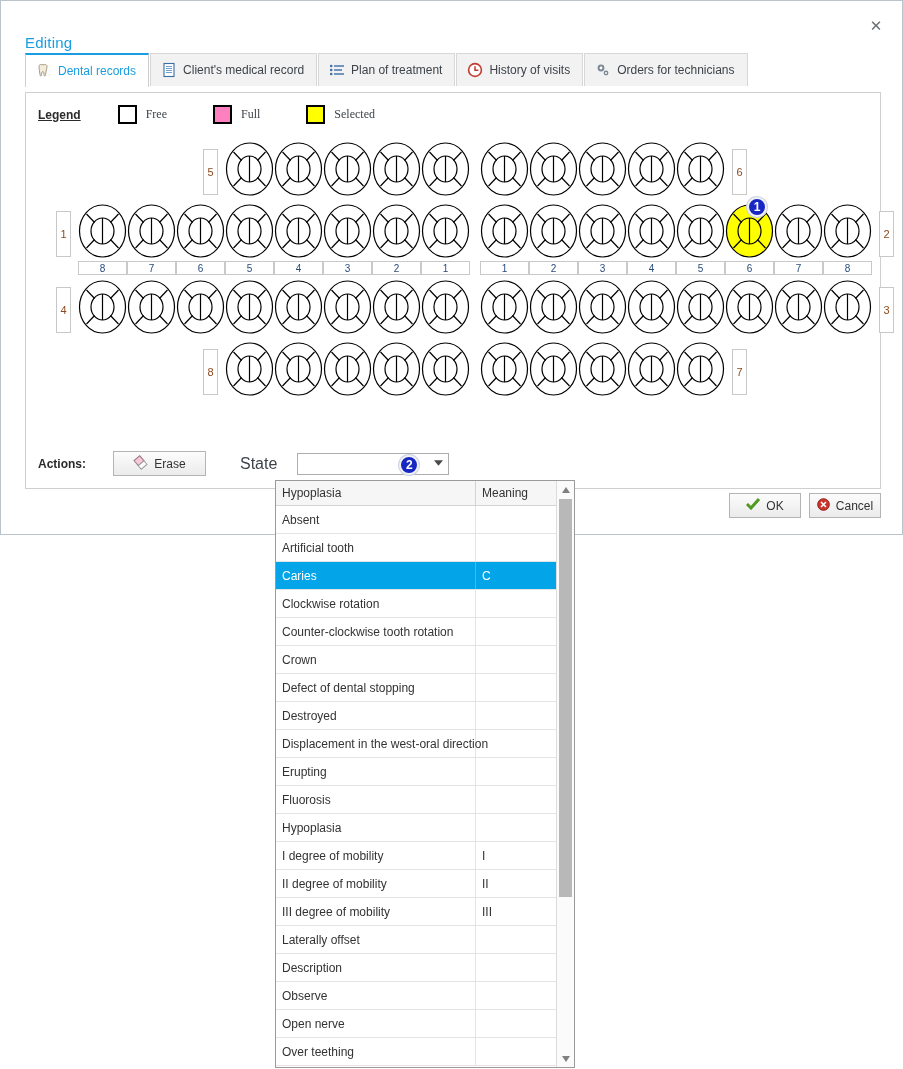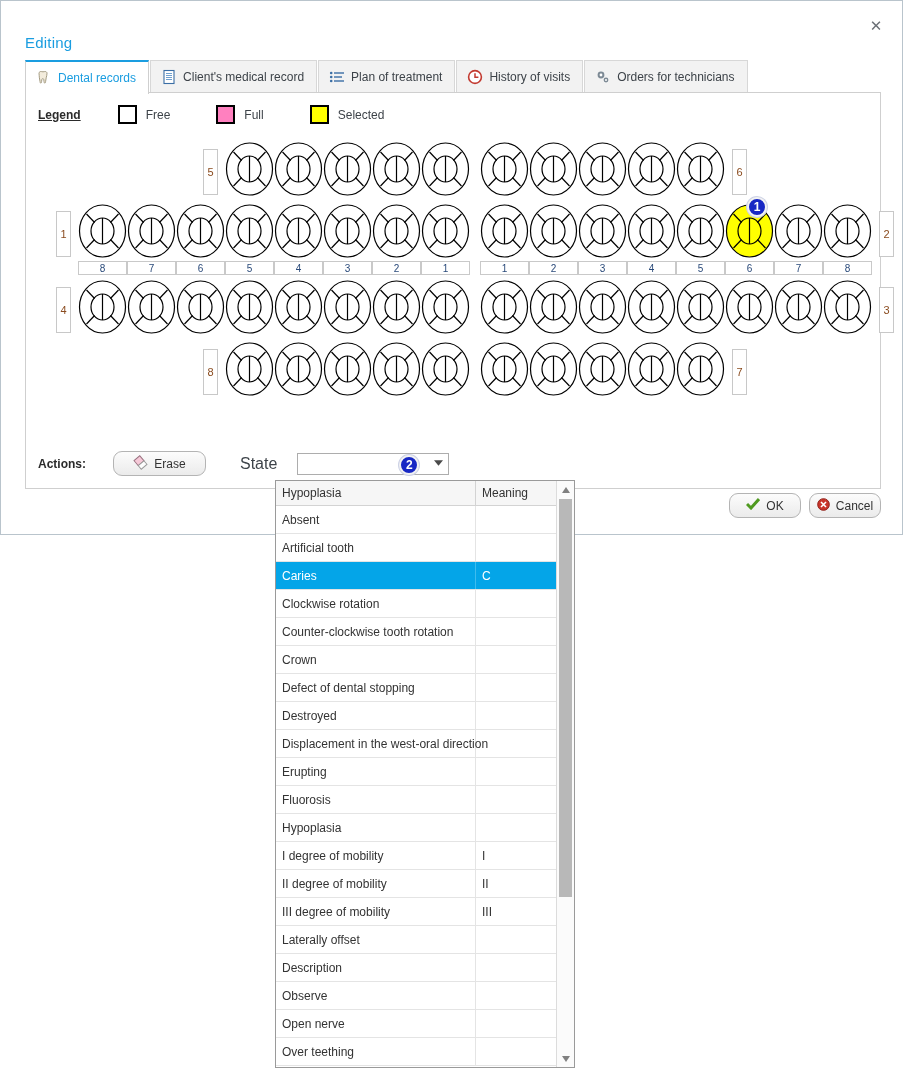--- a/index.html
+++ b/index.html
@@ -30,21 +30,21 @@
     font-size: 15px; color: #1a9de0; letter-spacing: .2px;
   }
   .close-btn {
     position: absolute; right: 16px; top: 16px;
     width: 20px; height: 20px; line-height: 18px; text-align: center;
     color: #6b7076; font-size: 15px; cursor: pointer;
   }
 
   
   .tabstrip {
-    position: absolute; left: 24px; top: 59px;
+    position: absolute; left: 24px; top: 52px;
     height: 18px; width: 856px;
   }
   .tab {
     position: relative; float: left; height: 33px;
     padding: 0 12px 0 10px;
     background: #f2f2f2;
     border: 1px solid #d7d7d7; border-bottom: none;
     display: flex; align-items: center; gap: 6px;
     color: #3d4349; font-size: 12px; cursor: pointer;
     margin-right: 1px;
@@ -97,21 +97,21 @@
     display: flex; align-items: center; justify-content: center;
     border: 2px solid #f2f2f2; z-index: 20;
     box-shadow: 0 0 0 1px #cdd2e6;
   }
 
   
   .actions { position: absolute; left: 12px; top: 358px; display: flex; align-items: center; }
   .actions-label { font-weight: bold; font-size: 12px; color: #2b2b2b; margin-right: 27px; }
   .btn {
     background: linear-gradient(#fcfcfc,#ebebeb);
-    border: 1px solid #b4b4b4; border-radius: 9px;
+    border: 1px solid #b4b4b4; border-radius: 0;
     display: flex; align-items: center; justify-content: center; gap: 6px;
     font-size: 12px; color: #333; cursor: pointer;
   }
   .btn-erase { width: 93px; height: 25px; }
   .state-label { margin-left: 34px; margin-right: 20px; font-size: 16px; color: #3d4349; }
   .combo {
     width: 152px; height: 22px; background: #fff; border: 1px solid #adadad;
     position: relative; cursor: pointer;
   }
   .combo .arrow-btn {
@@ -216,21 +216,21 @@
               <circle cx="11" cy="11" r="1" fill="#fff"></circle>
             </svg></span>
           <span>Orders for technicians</span>
         </div>
       </div>
 
     <div class="tabbody">
 
       <div class="legend-row">
         <span class="legend-label">Legend</span>
-        <span id="legend-items" style="display:flex;align-items:flex-start;">
+        <span id="legend-items" style="display:flex;align-items:flex-start;font-family:Liberation Serif, serif;">
             <span class="legend-item">
               <span class="swatch" style="background: rgb(255, 255, 255);"></span>
               <span class="legend-text">Free</span>
             </span>
             <span class="legend-item">
               <span class="swatch" style="background: rgb(255, 128, 191);"></span>
               <span class="legend-text">Full</span>
             </span>
             <span class="legend-item">
               <span class="swatch" style="background: rgb(255, 255, 0);"></span>

